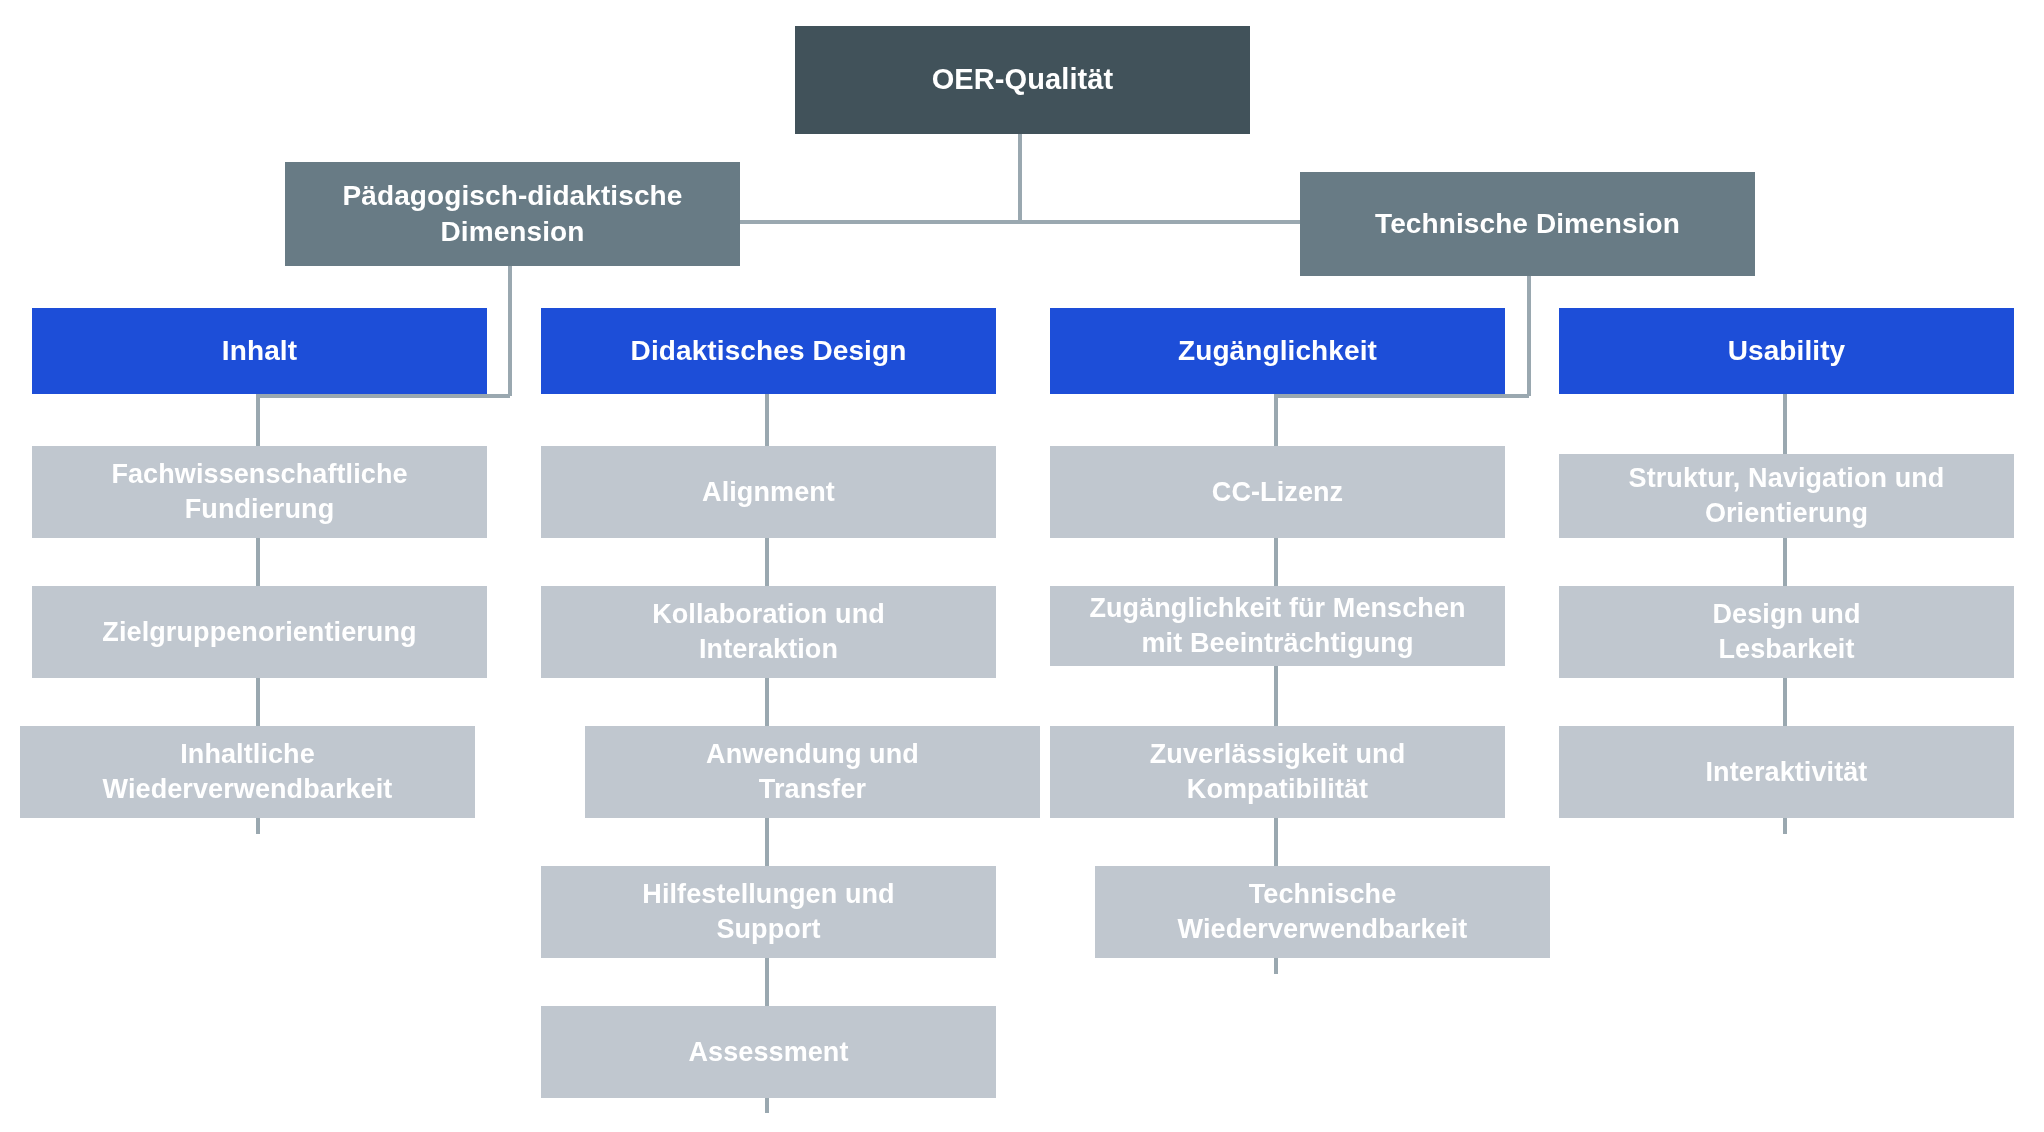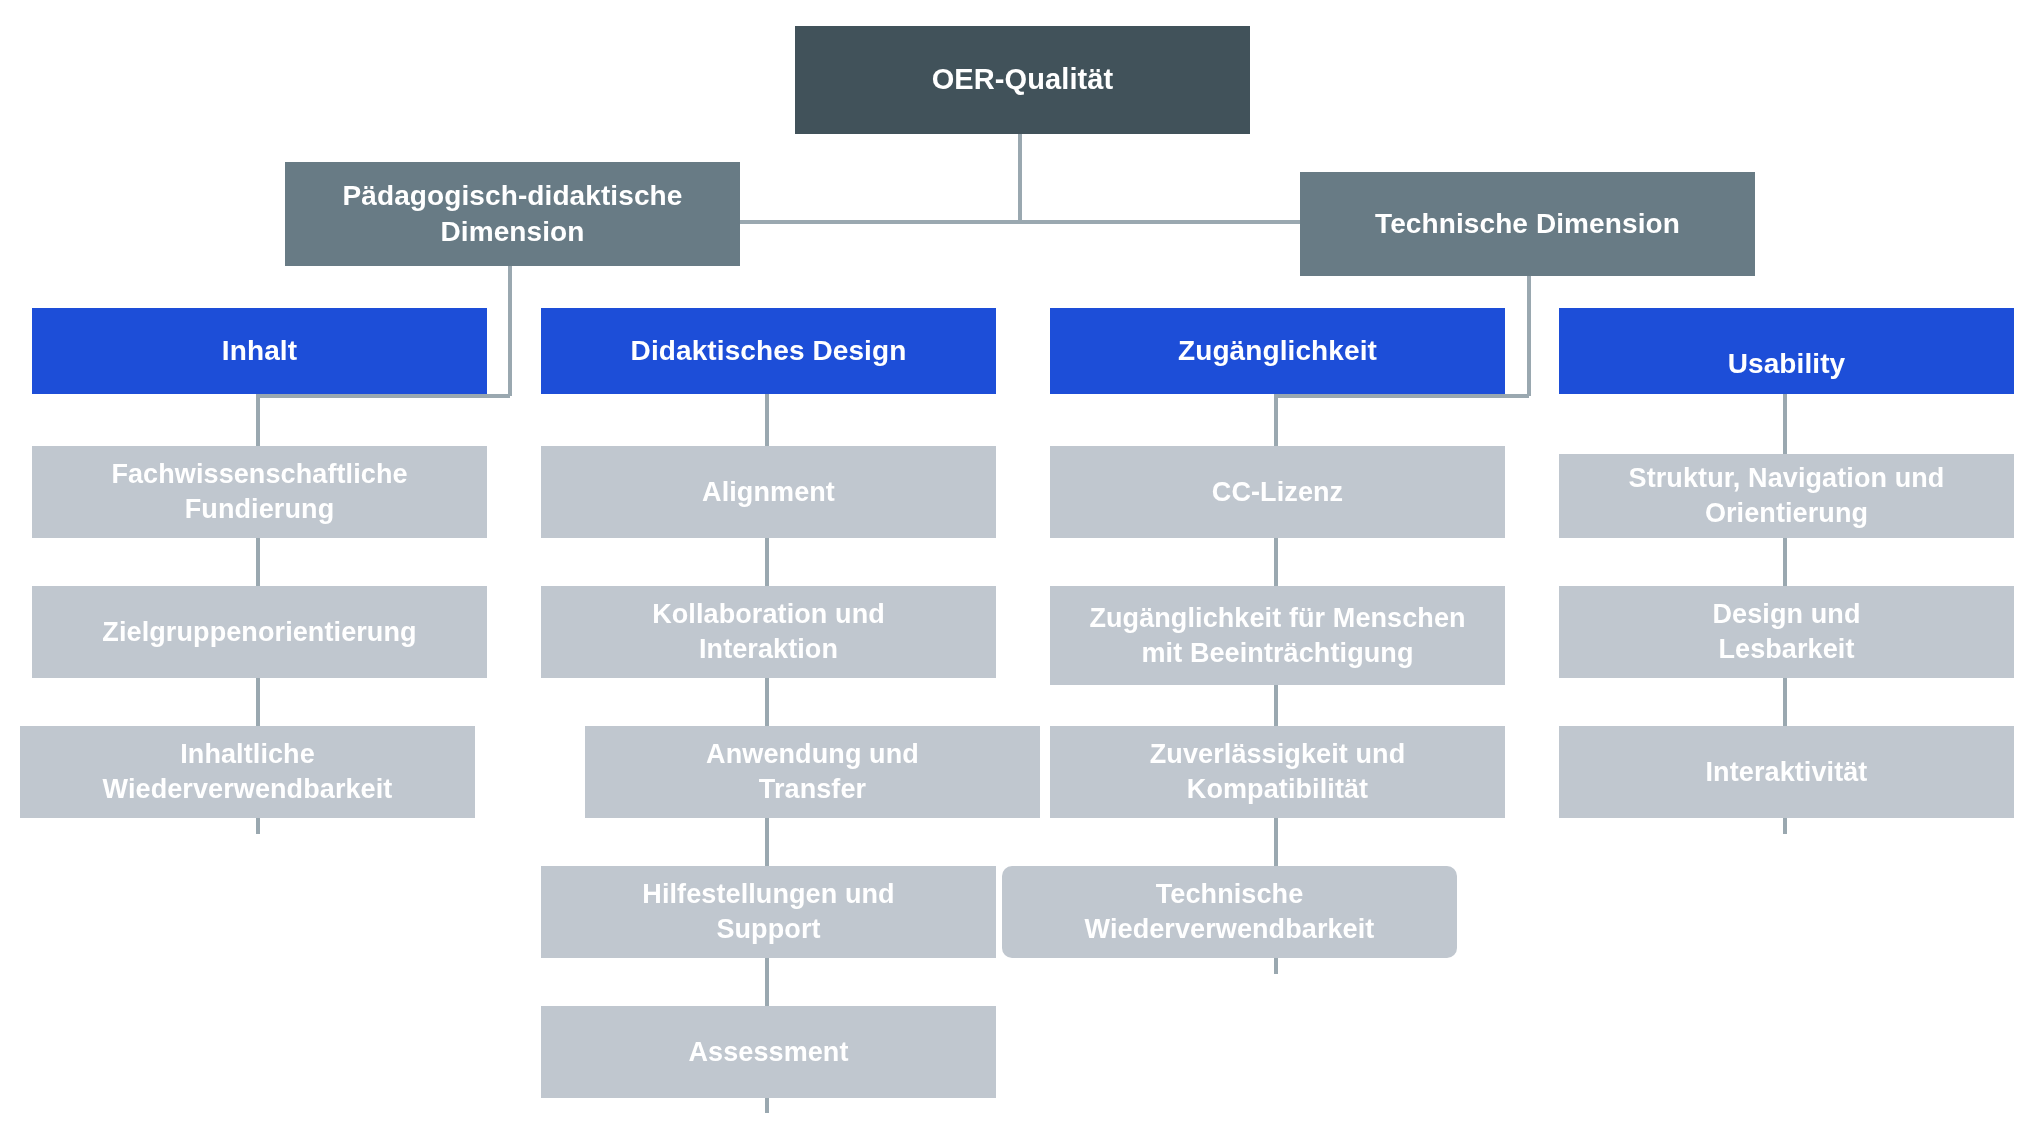--- a/index.html
+++ b/index.html
@@ -103,21 +103,21 @@
   </div>
 
   <div class="box tier-cat" style="left:541px; top:308px; width:455px; height:86px;">
     <span class="label">Didaktisches Design</span>
   </div>
 
   <div class="box tier-cat" style="left:1050px; top:308px; width:455px; height:86px;">
     <span class="label">Zugänglichkeit</span>
   </div>
 
-  <div class="box tier-cat" style="left:1559px; top:308px; width:455px; height:86px;align-items:flex-end;">
+  <div class="box tier-cat" style="left:1559px; top:308px; width:455px; height:86px;">
     <span class="label">Usability</span>
   </div>
 
   <div class="box tier-leaf" style="left:32px; top:446px; width:455px; height:92px;">
     <span class="label">Fachwissenschaftliche
 Fundierung</span>
   </div>
   <div class="box tier-leaf" style="left:32px; top:586px; width:455px; height:92px;">
     <span class="label">Zielgruppenorientierung</span>
   </div>
@@ -141,29 +141,29 @@
     <span class="label">Hilfestellungen und
 Support</span>
   </div>
   <div class="box tier-leaf" style="left:541px; top:1006px; width:455px; height:92px;">
     <span class="label">Assessment</span>
   </div>
 
   <div class="box tier-leaf" style="left:1050px; top:446px; width:455px; height:92px;">
     <span class="label">CC-Lizenz</span>
   </div>
-  <div class="box tier-leaf" style="left:1050px; top:586px; width:455px; height:99px;">
+  <div class="box tier-leaf" style="left:1050px; top:586px; width:455px; height:80px;">
     <span class="label">Zugänglichkeit für Menschen
 mit Beeinträchtigung</span>
   </div>
   <div class="box tier-leaf" style="left:1050px; top:726px; width:455px; height:92px;">
     <span class="label">Zuverlässigkeit und
 Kompatibilität</span>
   </div>
-  <div class="box tier-leaf" style="left:1002px; top:866px; width:455px; height:92px;border-radius:10px;">
+  <div class="box tier-leaf" style="left:1095px; top:866px; width:455px; height:92px;">
     <span class="label">Technische
 Wiederverwendbarkeit</span>
   </div>
 
   <div class="box tier-leaf" style="left:1559px; top:446px; width:455px; height:84px;margin-top:8px;">
     <span class="label">Struktur, Navigation und
 Orientierung</span>
   </div>
   <div class="box tier-leaf" style="left:1559px; top:586px; width:455px; height:92px;">
     <span class="label">Design und

